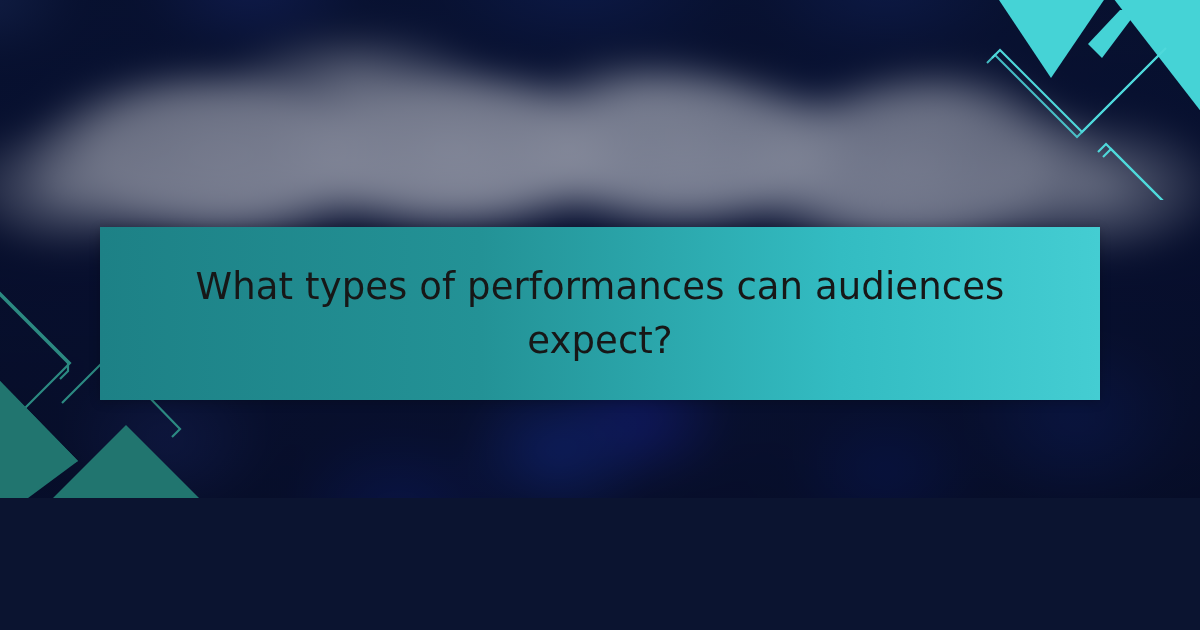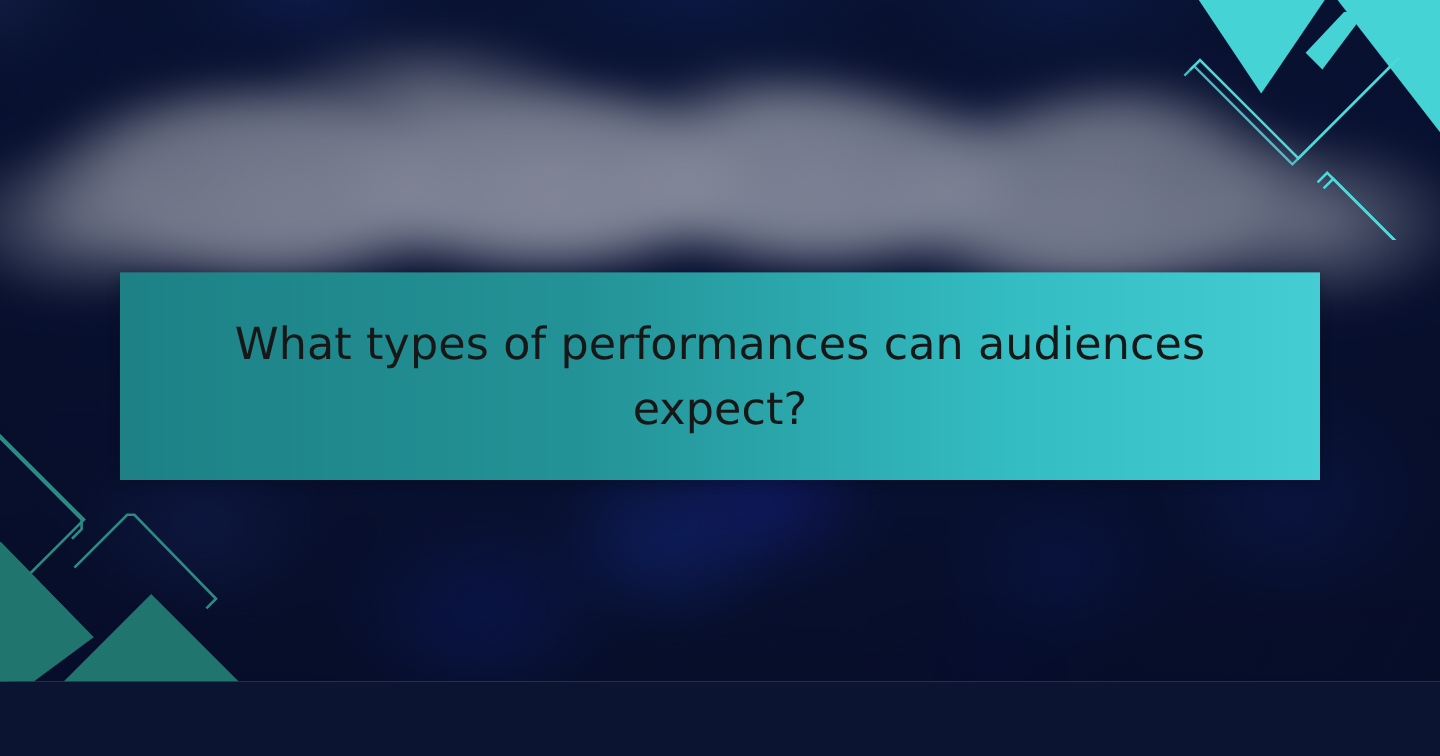--- a/index.html
+++ b/index.html
@@ -10,23 +10,23 @@
   body {
     width: 1200px;
     height: 630px;
     overflow: hidden;
     font-family: "DejaVu Sans", sans-serif;
   }
 
   #card {
     position: relative;
     width: 1200px;
-    height: 568px;
+    height: 498px;
     overflow: hidden;
-    background: #ec4899;
+    background: #7f1d1d;
   }
 
   
   #bg-photo {
     position: absolute;
     inset: -60px;
     background-color: #0a1433;
     background-image:
       
       radial-gradient(ellipse 260px 120px at 300px 220px, rgba(209,213,228,0.98) 0%, rgba(209,213,228,0.92) 45%, rgba(209,213,228,0) 72%),

